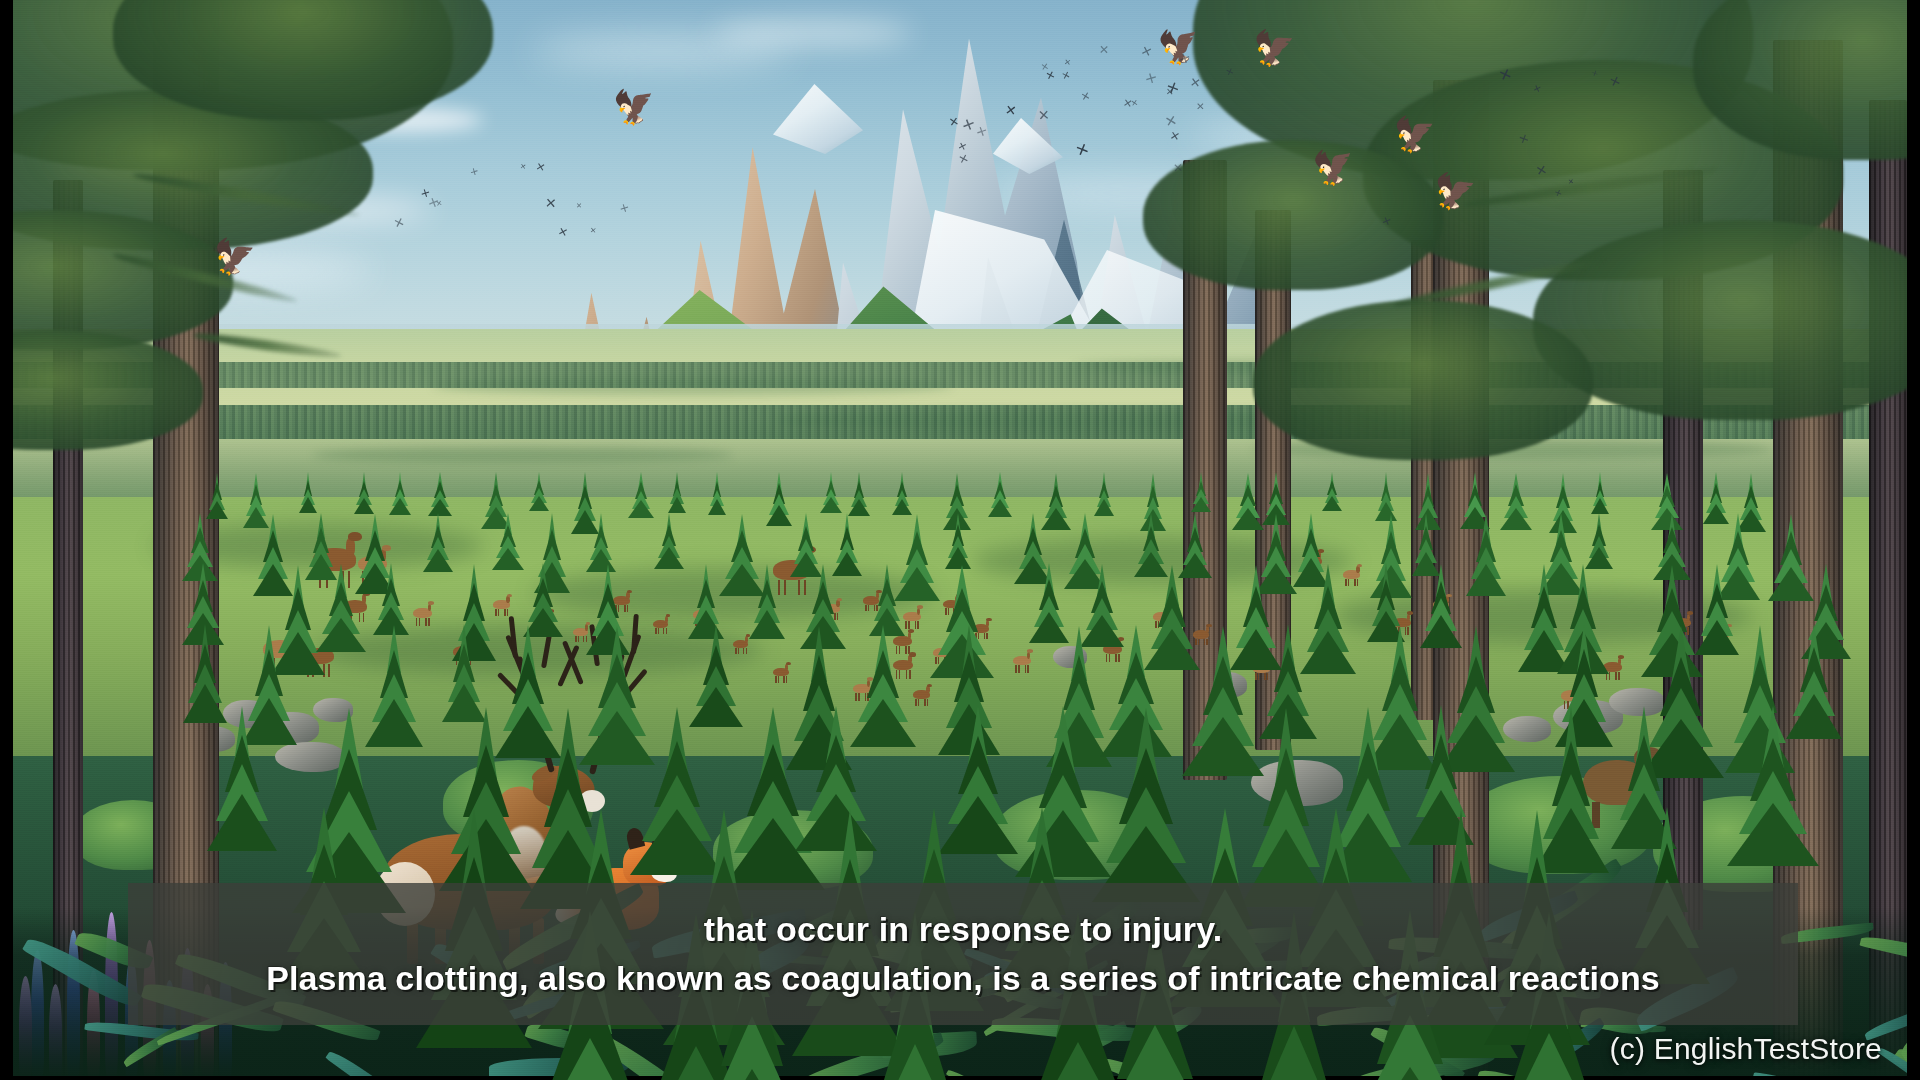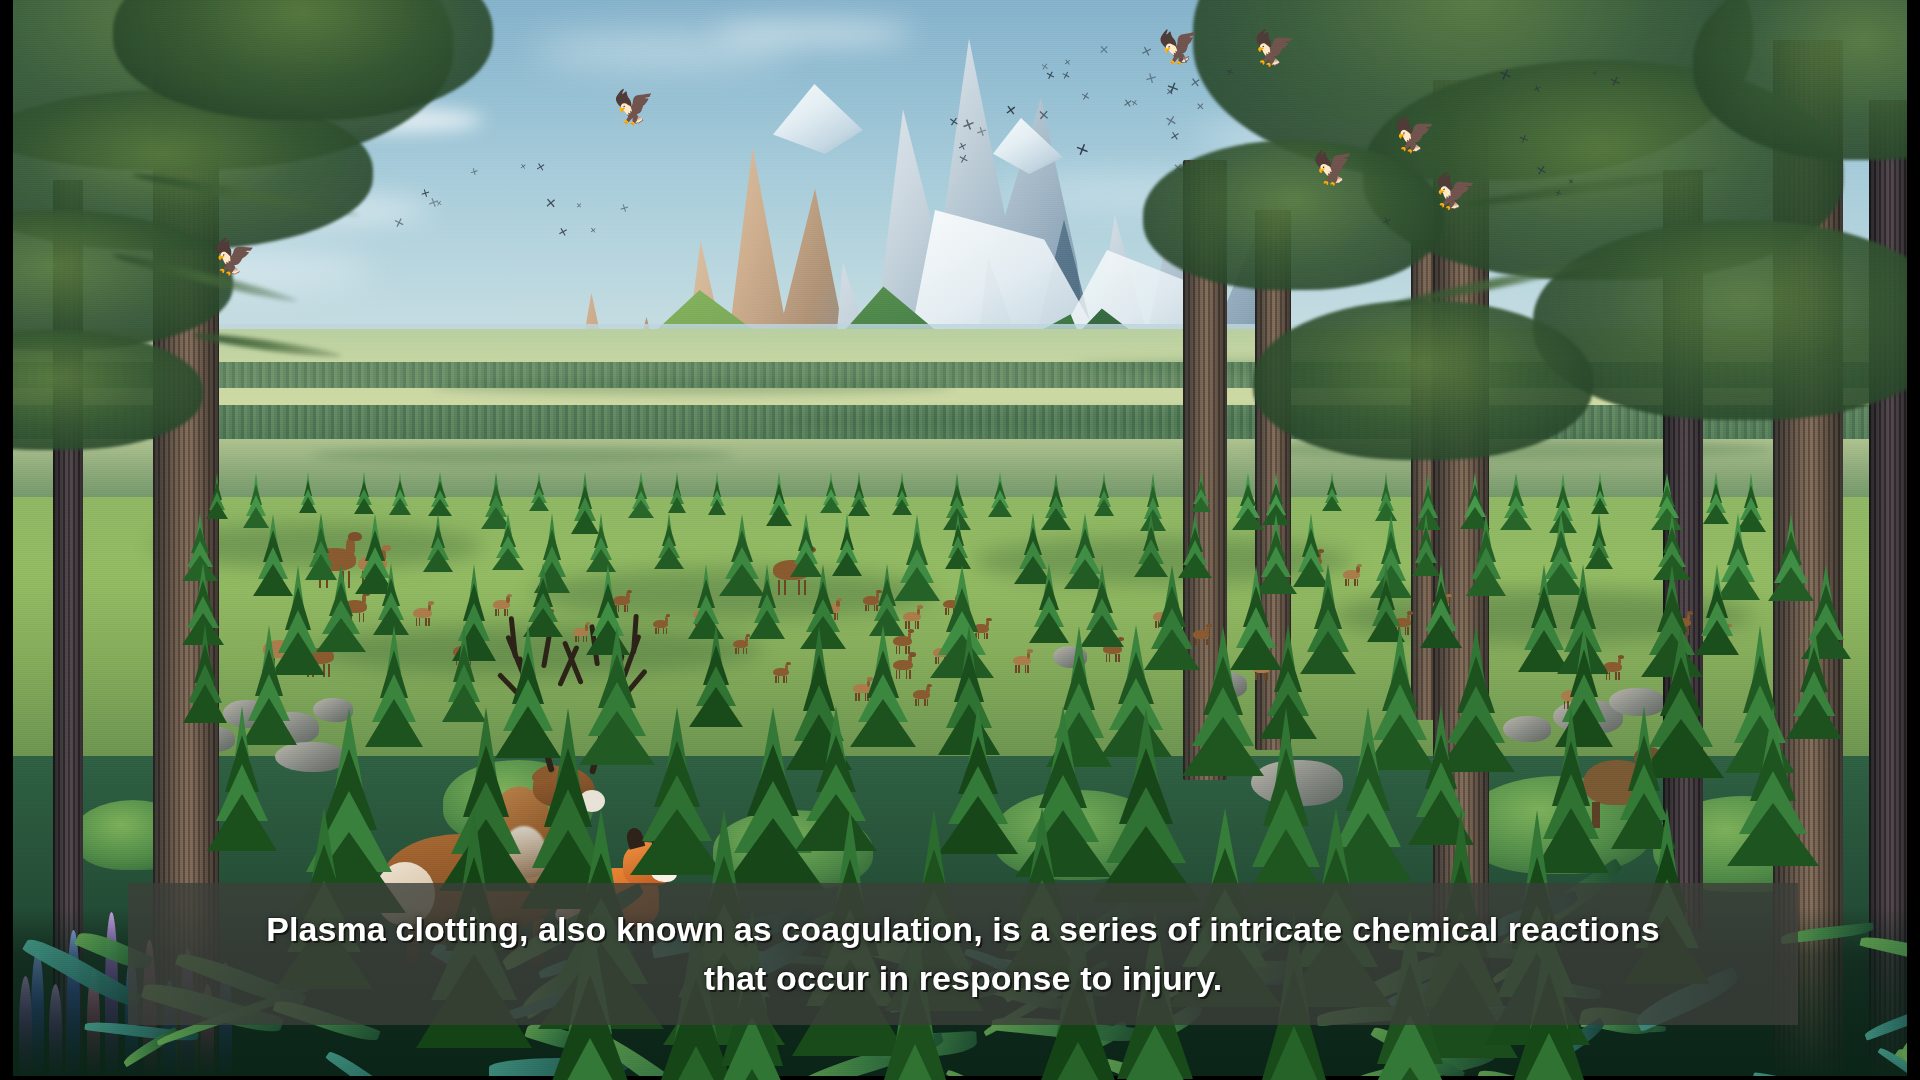--- a/index.html
+++ b/index.html
@@ -2082,18 +2082,19 @@
       </div>
 
     <div id="grain"></div>
   </div>
 
   <div class="border-l"></div>
   <div class="border-r"></div>
   <div class="border-b"></div>
 
   <div id="caption">
+    <div class="cap-line">that occur in response to injury.</div>
     <div class="cap-line">Plasma clotting, also known as coagulation, is a series of intricate chemical reactions</div>
-    <div class="cap-line">that occur in response to injury.</div>
   </div>
 
+  <div id="watermark">(c) EnglishTestStore</div>
 
 </div>
 
 </body></html>

